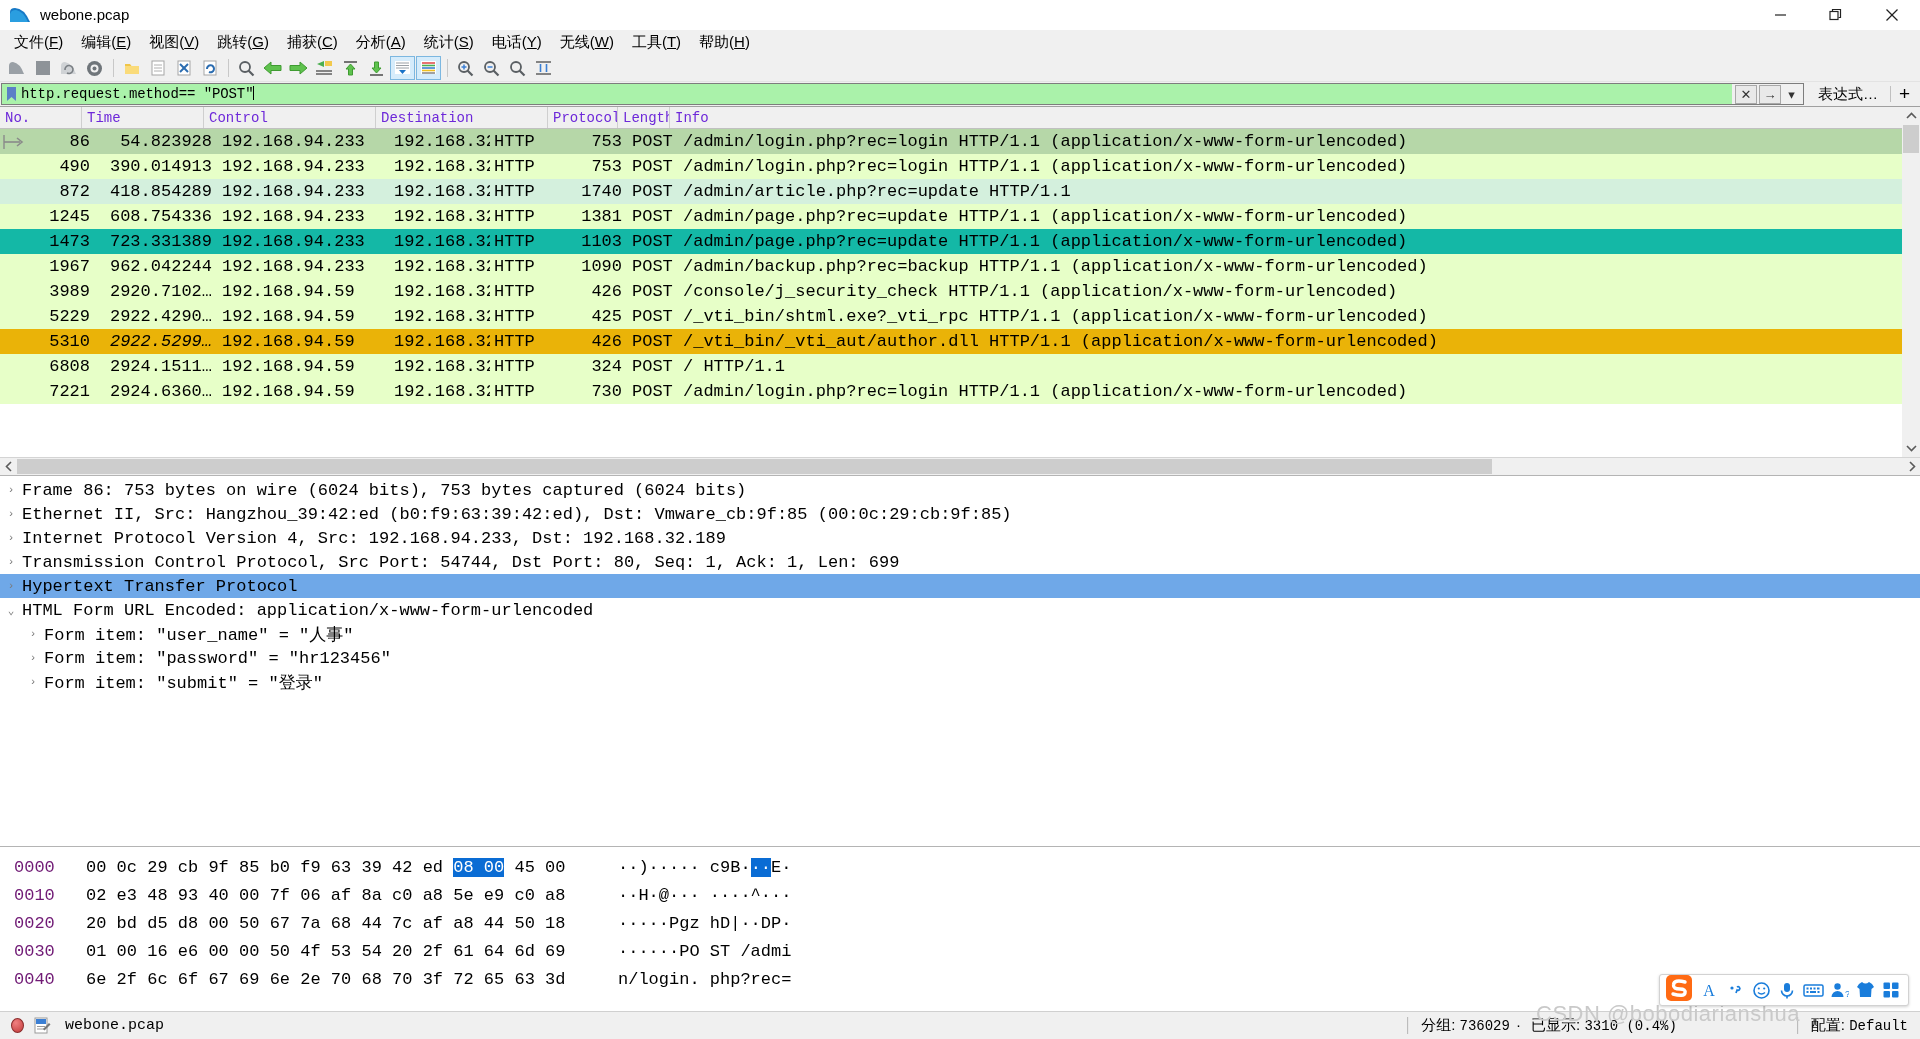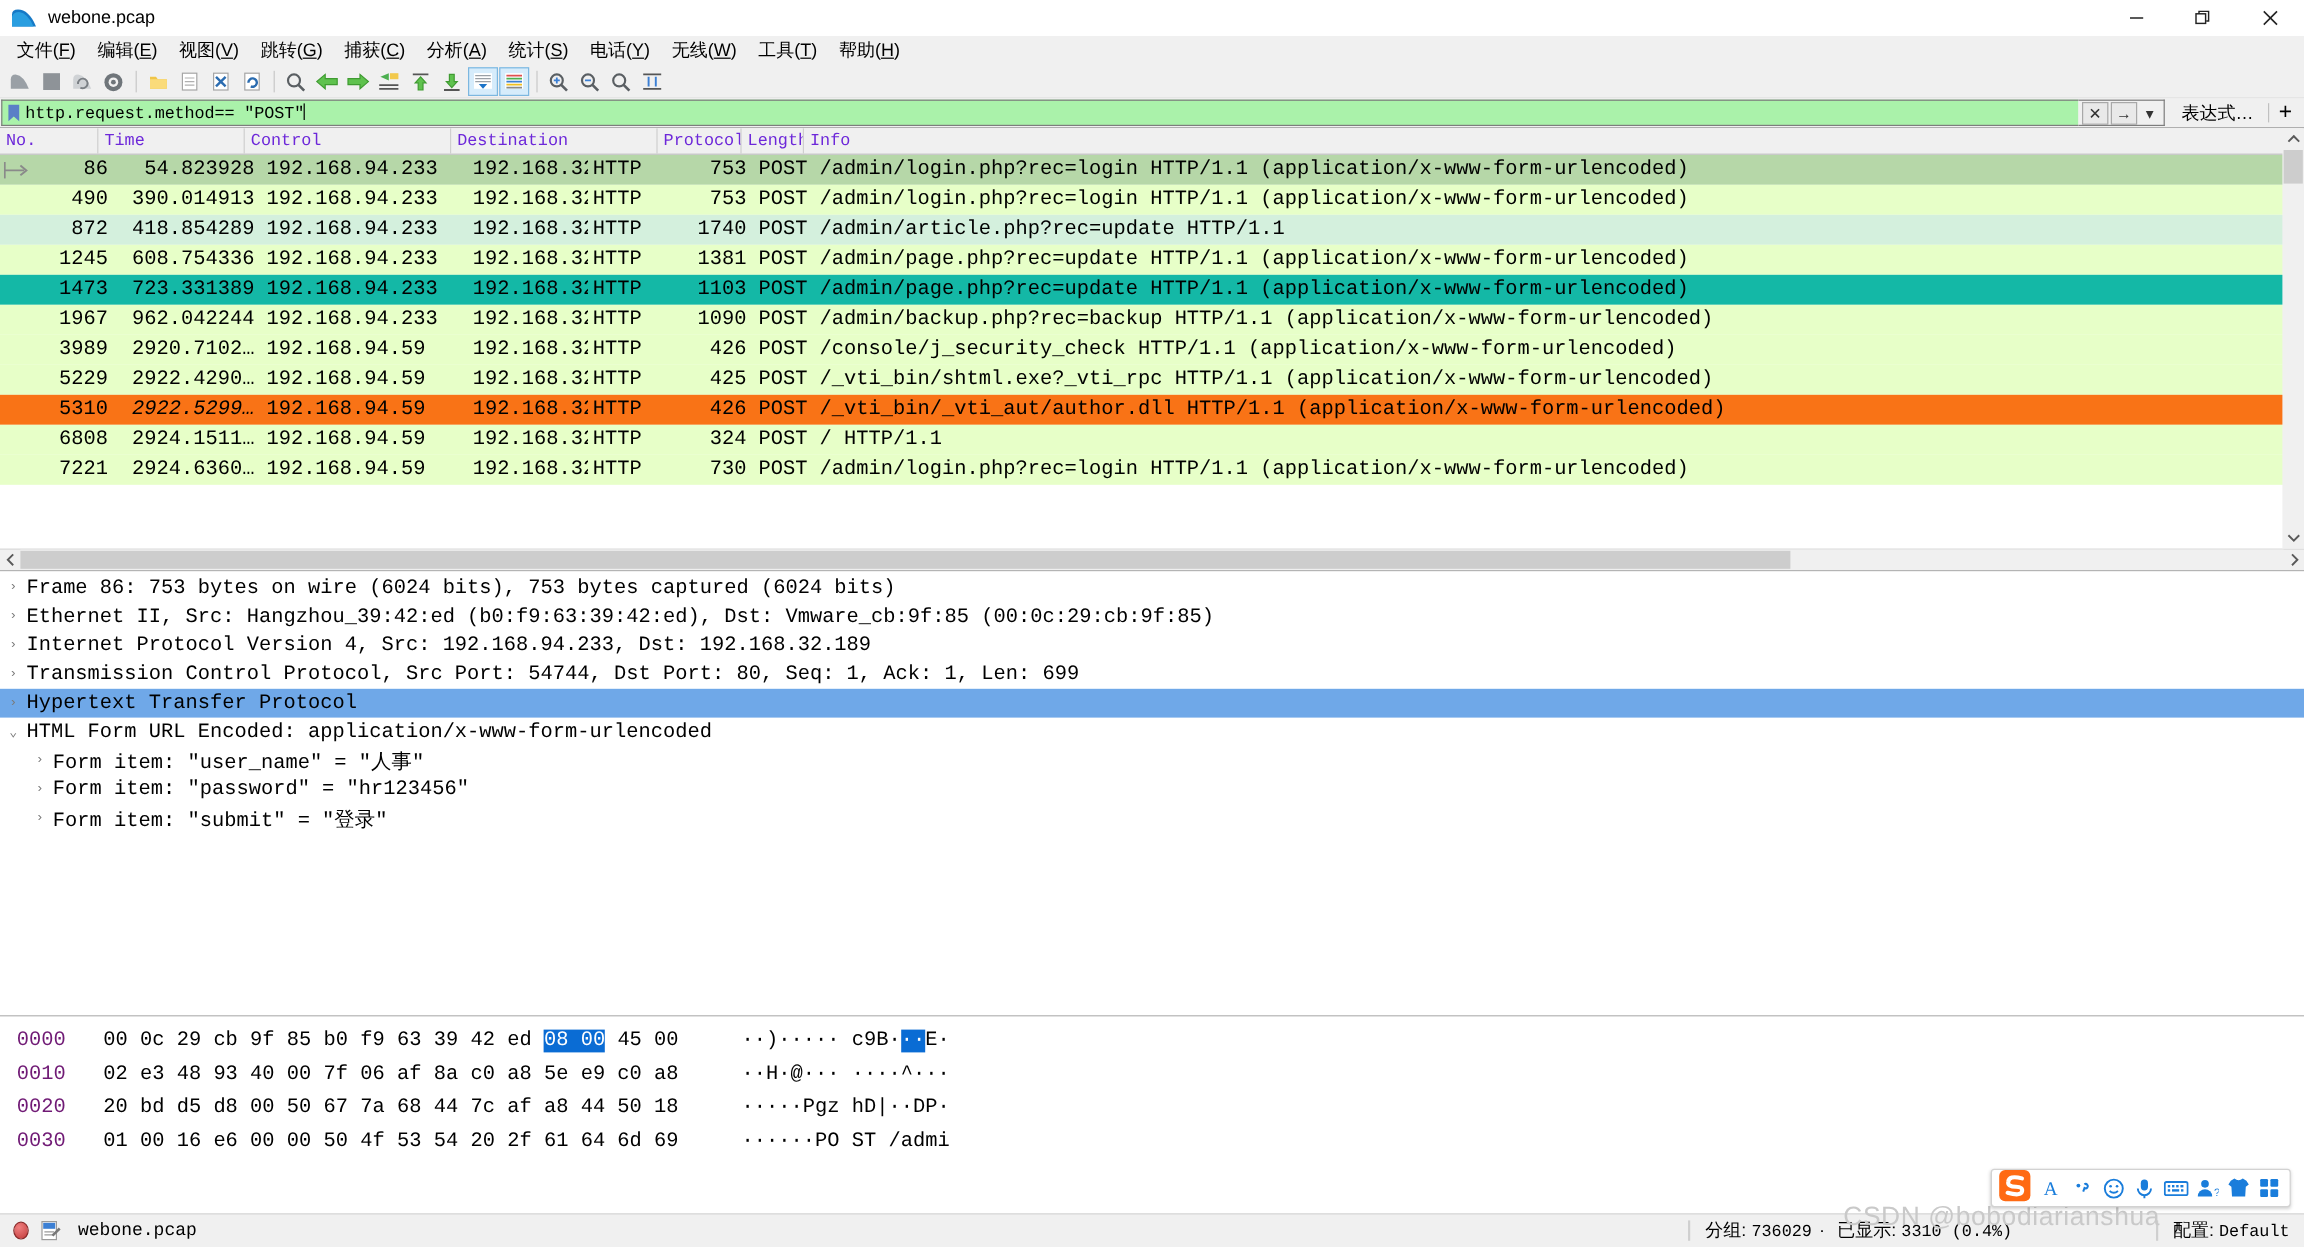--- a/index.html
+++ b/index.html
@@ -606,21 +606,21 @@
         <div class="pl-row" style="background: rgb(231, 255, 200);">
           <div class="c c-arrow" style="width: 28px;"></div>
           <div class="c c-no" style="width: 68px;">5229</div>
           <div class="c c-time" style="width: 122px;">2922.4290…</div>
           <div class="c c-src" style="width: 172px;">192.168.94.59</div>
           <div class="c c-dst" style="width: 100px;">192.168.32.189</div>
           <div class="c c-proto" style="width: 78px;">HTTP</div>
           <div class="c c-len" style="width: 60px;">425</div>
           <div class="c c-info" style="flex: 1 1 0%;">POST /_vti_bin/shtml.exe?_vti_rpc HTTP/1.1  (application/x-www-form-urlencoded)</div>
         </div>
-        <div class="pl-row" style="background: #f97316;">
+        <div class="pl-row" style="background: #eab308;">
           <div class="c c-arrow" style="width: 28px;"></div>
           <div class="c c-no" style="width: 68px;">5310</div>
           <div class="c c-time" style="width: 122px; font-style: italic;">2922.5299…</div>
           <div class="c c-src" style="width: 172px;">192.168.94.59</div>
           <div class="c c-dst" style="width: 100px;">192.168.32.189</div>
           <div class="c c-proto" style="width: 78px;">HTTP</div>
           <div class="c c-len" style="width: 60px;">426</div>
           <div class="c c-info" style="flex: 1 1 0%;">POST /_vti_bin/_vti_aut/author.dll HTTP/1.1  (application/x-www-form-urlencoded)</div>
         </div>
         <div class="pl-row" style="background: rgb(231, 255, 200);">
@@ -729,20 +729,25 @@
       </div>
       <div class="hex-row">
         <span class="hex-off">0020</span>
         <span class="hex-bytes">20 bd d5 d8 00 50 67 7a  68 44 7c af a8 44 50 18</span>
         <span class="hex-ascii">·····Pgz hD|··DP·</span>
       </div>
       <div class="hex-row">
         <span class="hex-off">0030</span>
         <span class="hex-bytes">01 00 16 e6 00 00 50 4f  53 54 20 2f 61 64 6d 69</span>
         <span class="hex-ascii">······PO ST /admi</span>
+      </div>
+      <div class="hex-row">
+        <span class="hex-off">0040</span>
+        <span class="hex-bytes">6e 2f 6c 6f 67 69 6e 2e  70 68 70 3f 72 65 63 3d</span>
+        <span class="hex-ascii">n/login. php?rec=</span>
       </div>
     </div>
 
   <div class="statusbar">
     <div class="sb-circle"></div>
     <div class="sb-doc">
       <svg width="18" height="18" viewBox="0 0 18 18">
         <rect x="2" y="1" width="12" height="15" fill="#fff" stroke="#9a9a9a"></rect>
         <rect x="3" y="2" width="10" height="5" fill="#3b7fd4"></rect>
         <g stroke="#9a9a9a" stroke-width="1">

